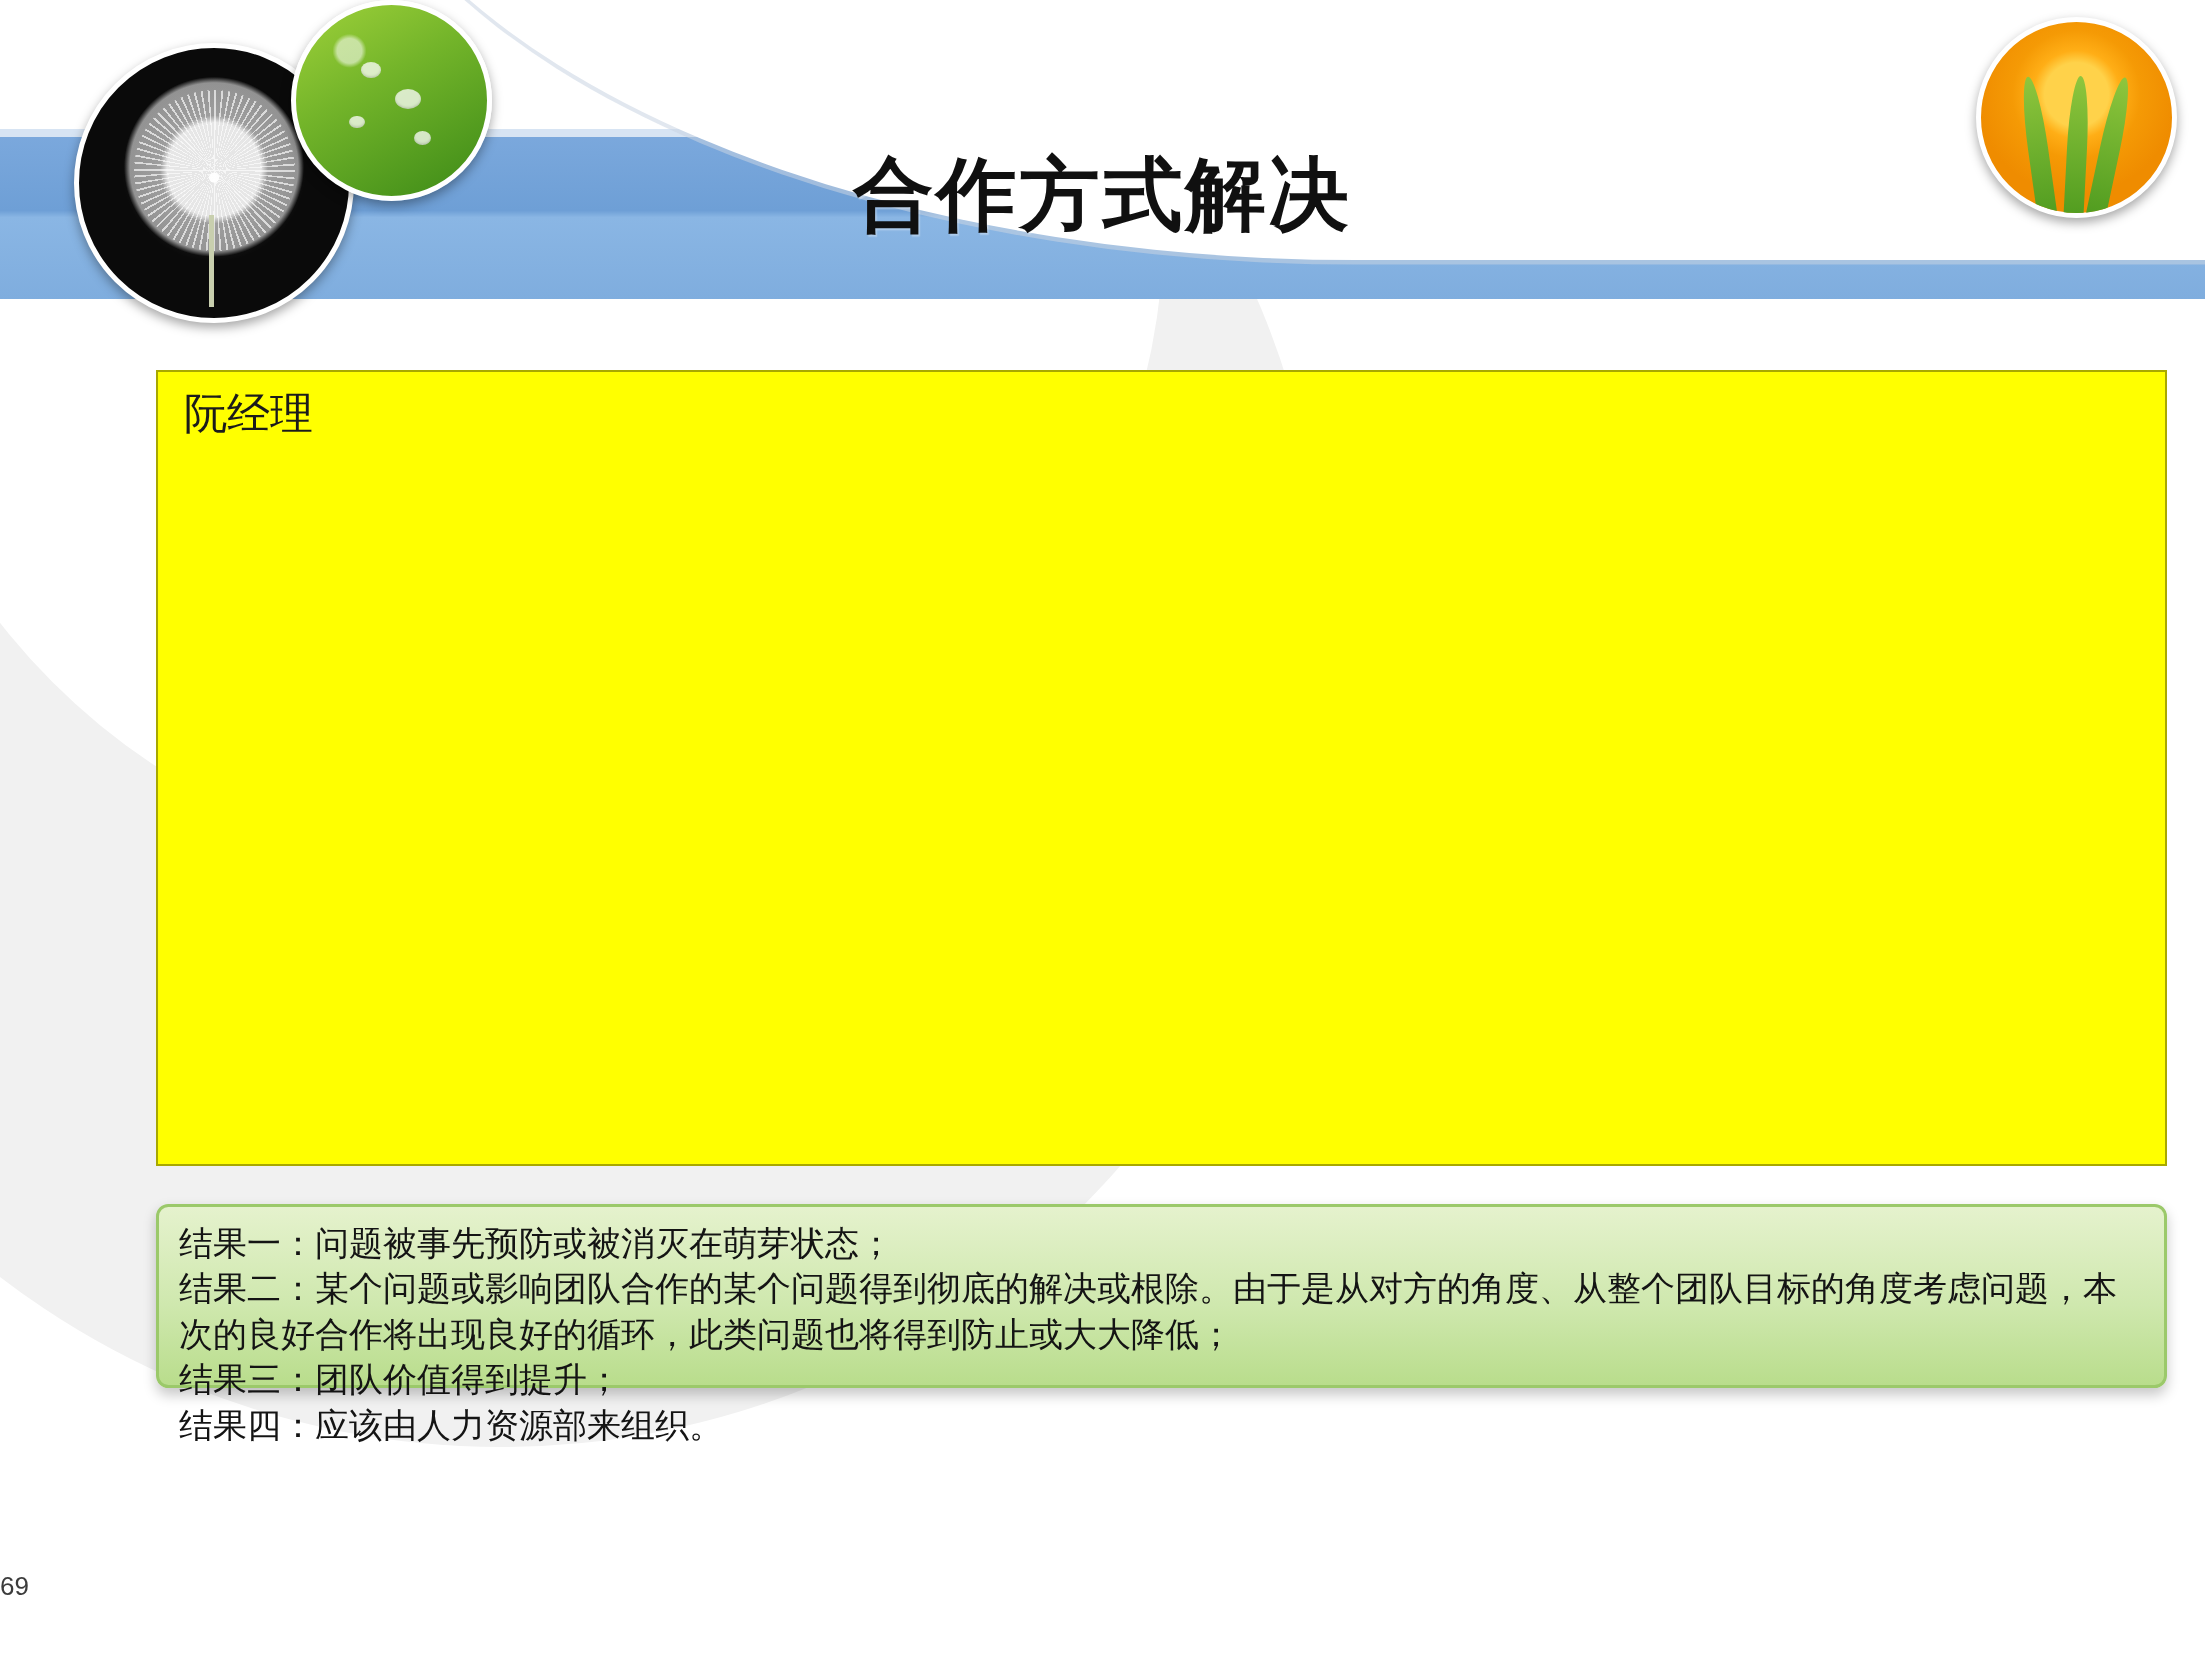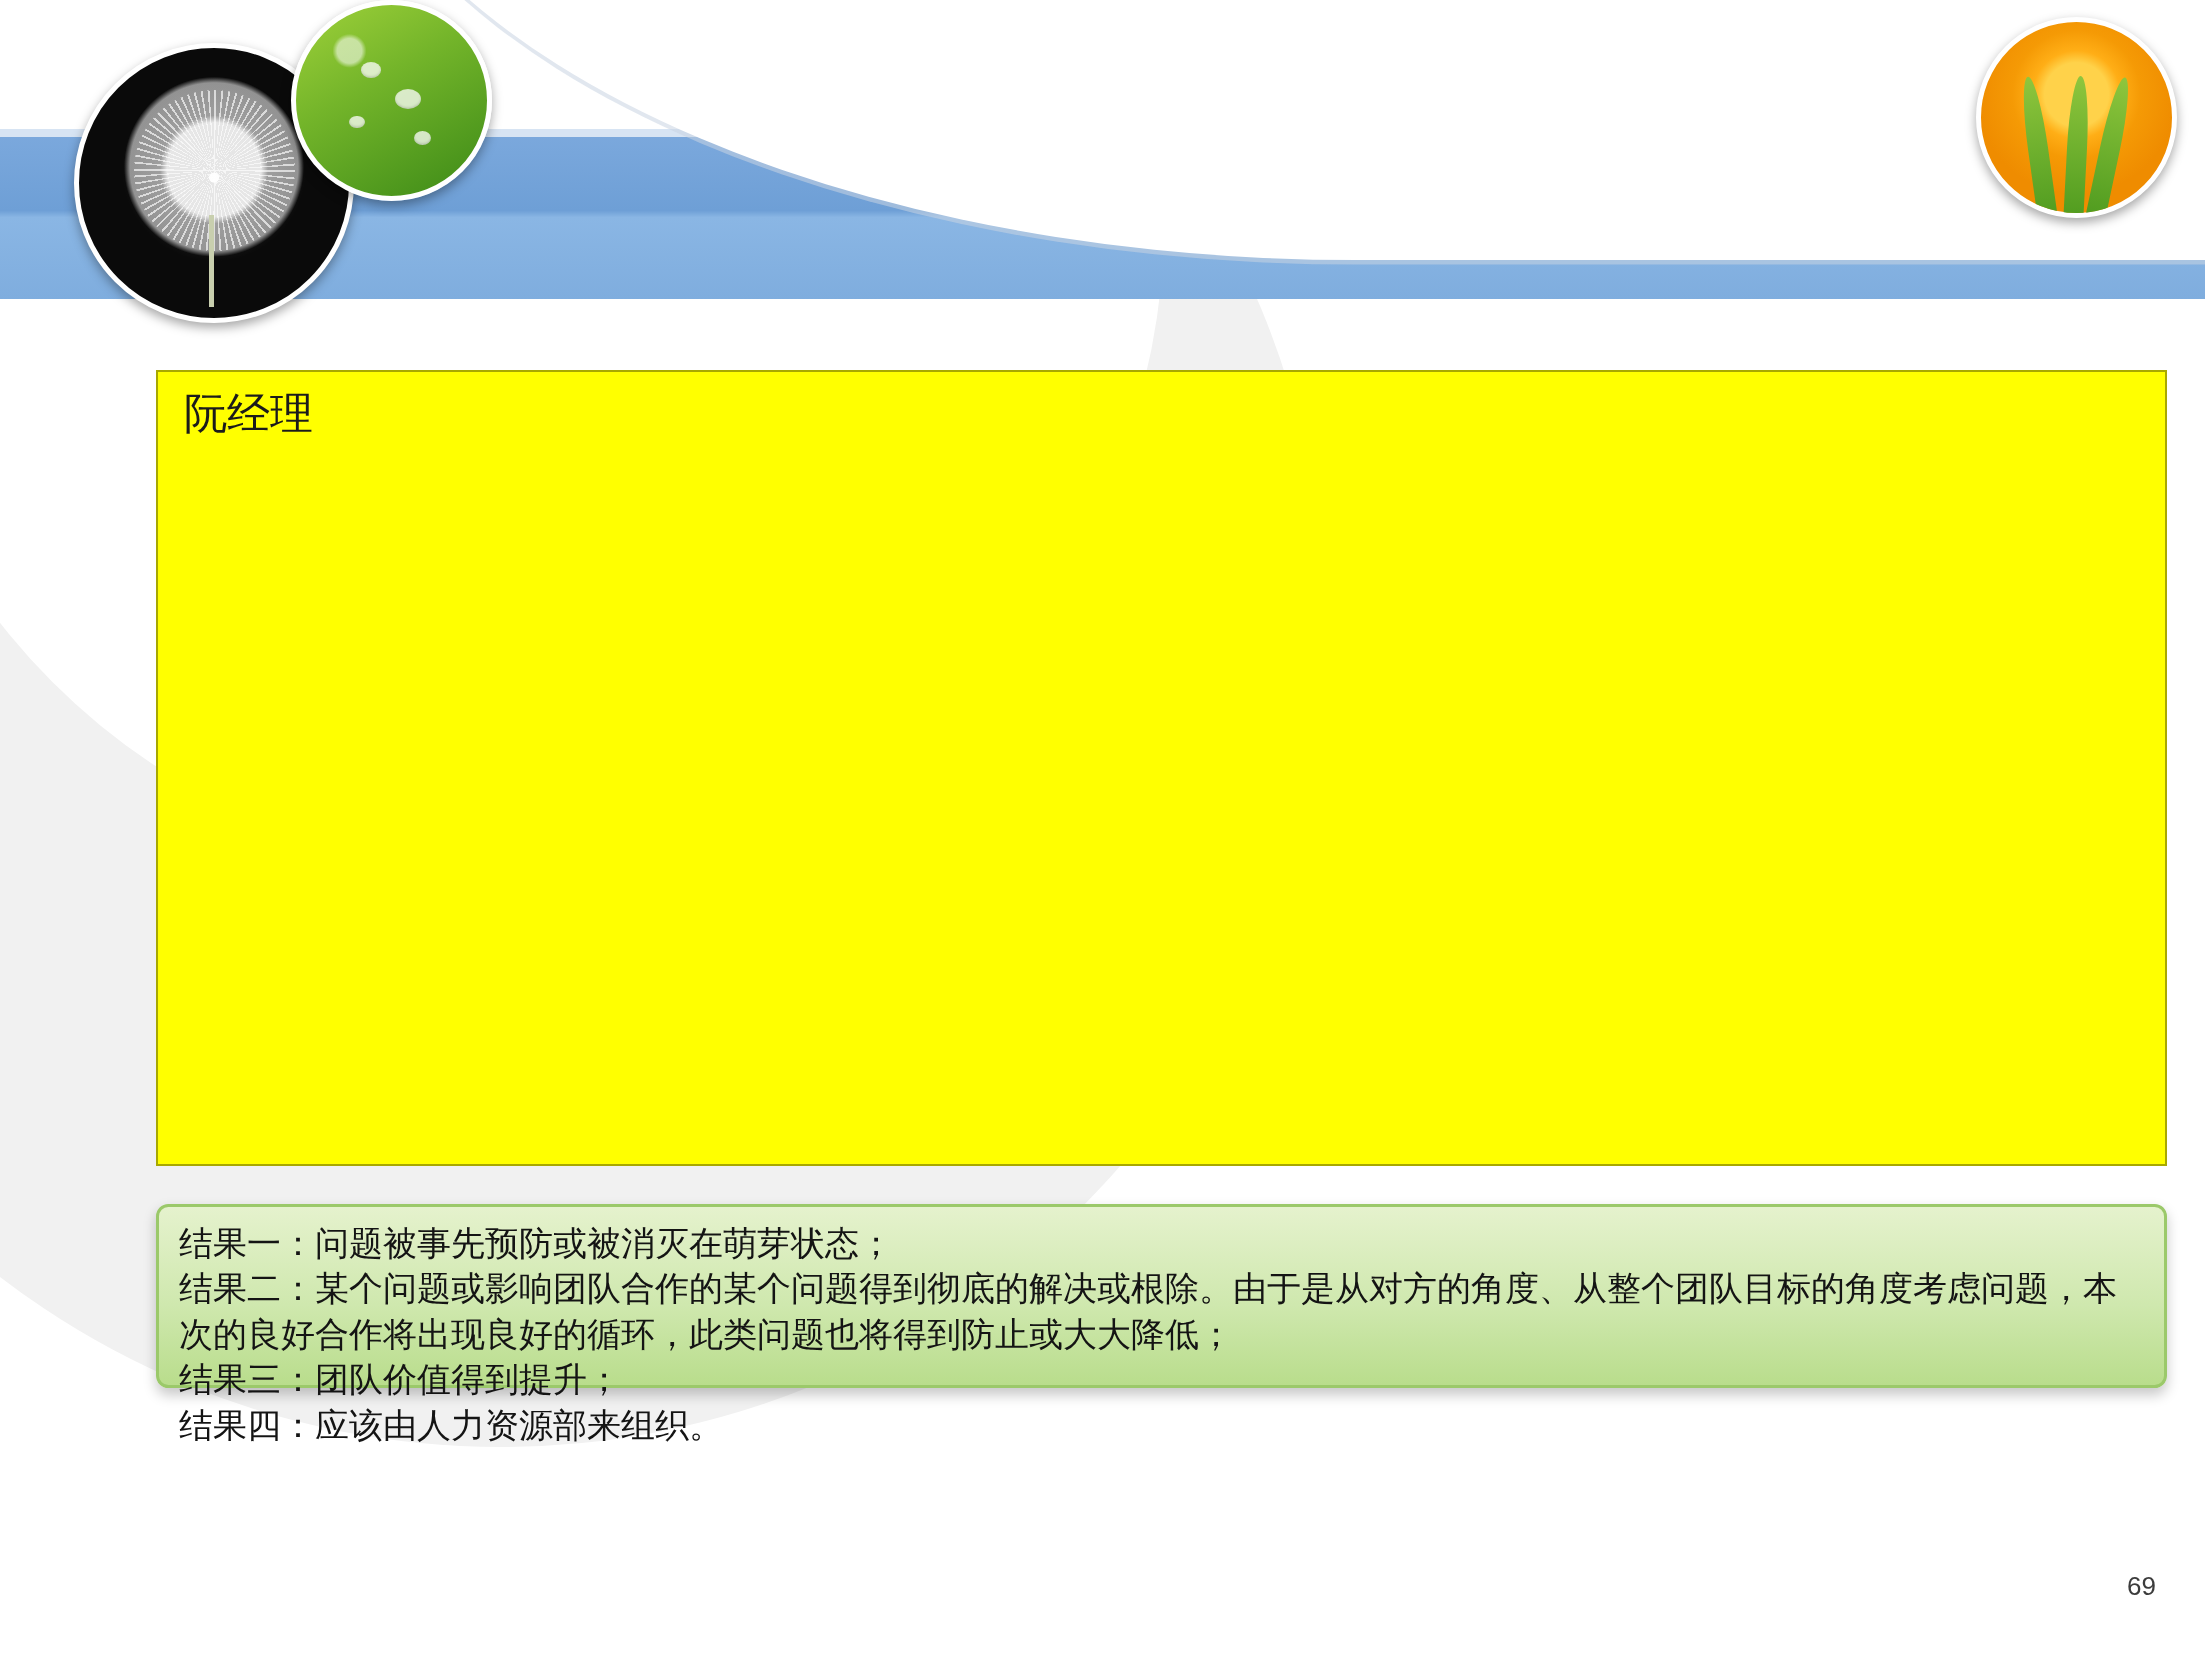--- a/index.html
+++ b/index.html
@@ -223,38 +223,39 @@
   }
   .result-line.wrap {
     white-space: normal;
   }
 
   .page-number {
     position: absolute;
     left: 0;
     top: 1571px;
     width: 2156px;
-    text-align: right;
+    text-align: left;
     font-size: 26px;
     color: #3c3c3c;
     z-index: 5;
   }
 </style>
 </head>
 <body>
 
 <div class="slide">
 
   <div class="bg-circle"></div>
   <div class="bg-circle2"></div>
 
   <div class="header-band"></div>
   <div class="header-band-top"></div>
   <div class="header-curve"></div>
 
+  <div class="title">合作方式解决</div>
 
   <div class="badge badge-dandelion">
     <div class="puff"></div>
     <div class="stem"></div>
   </div>
 
   <div class="badge badge-leaf">
     <div class="drop" style="left:34%;top:30%;width:20px;height:15.3px;"></div>
     <div class="drop" style="left:52%;top:44%;width:26px;height:20px;"></div>
     <div class="drop" style="left:28%;top:58%;width:15.3px;height:12.3px;"></div>

